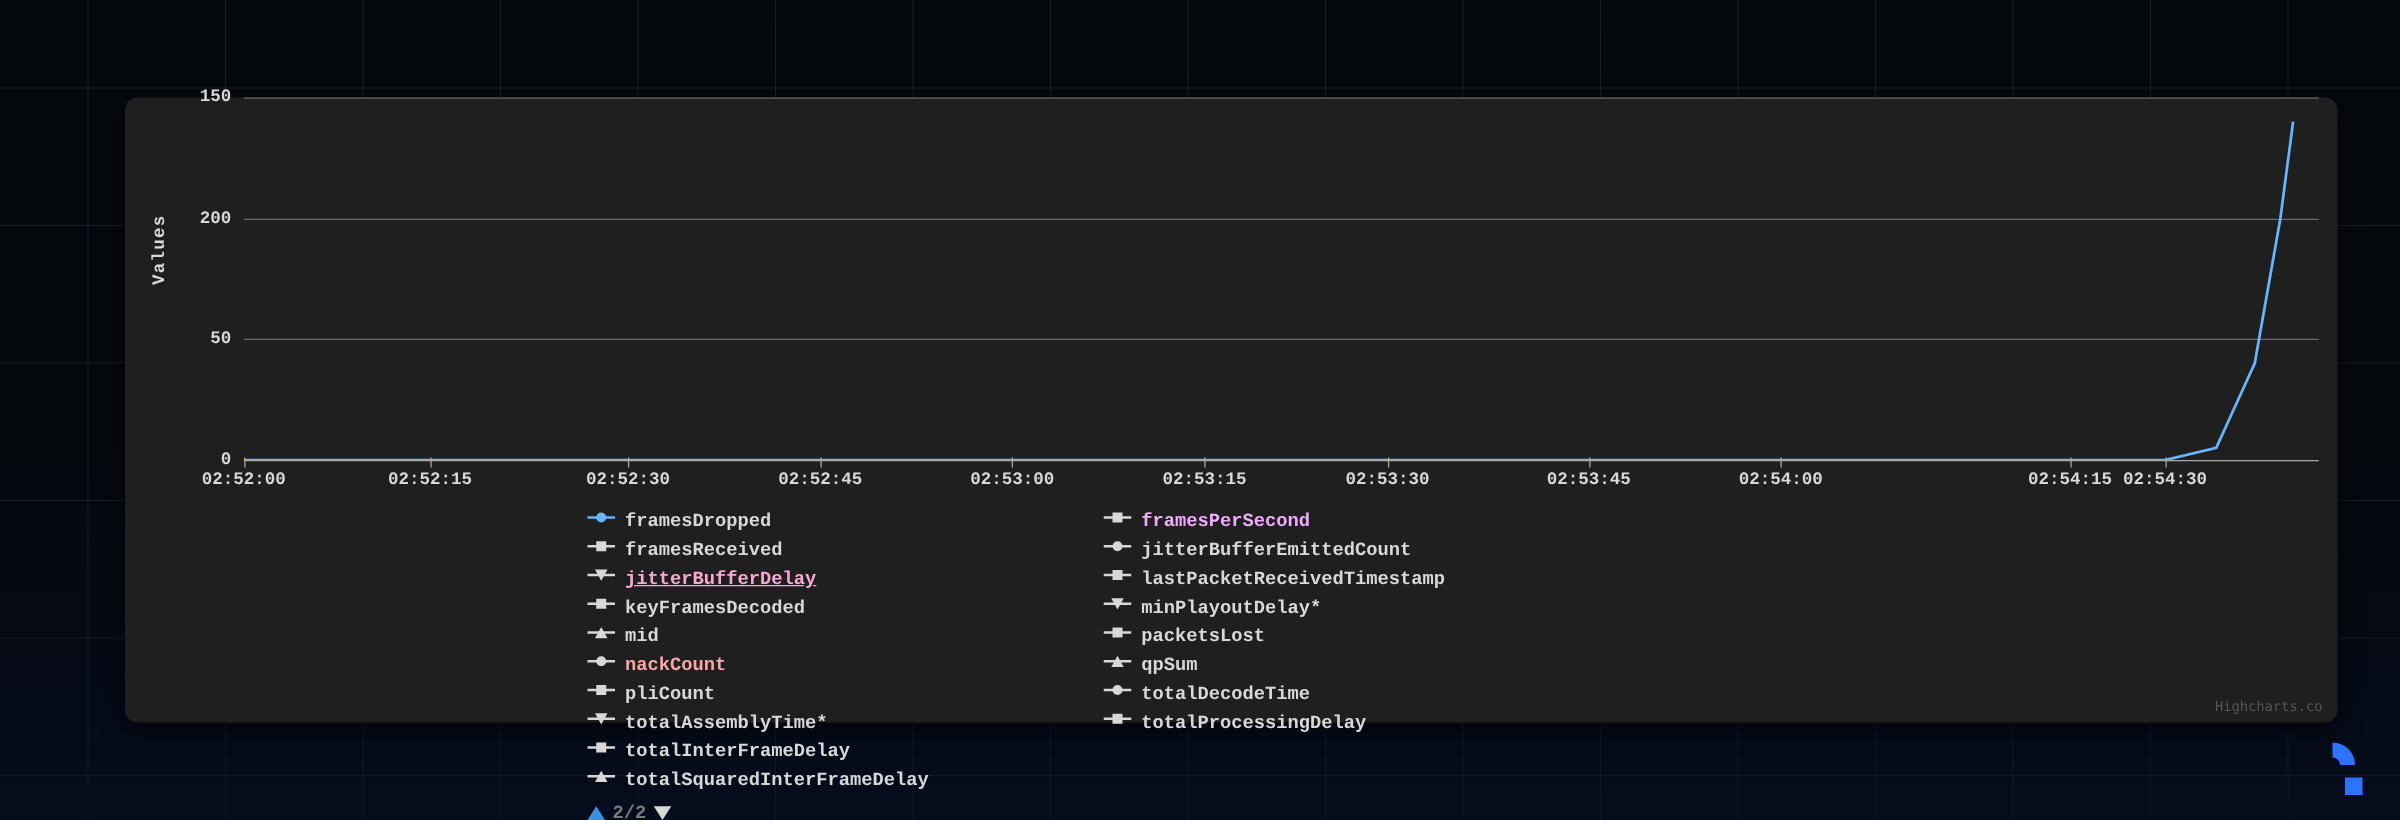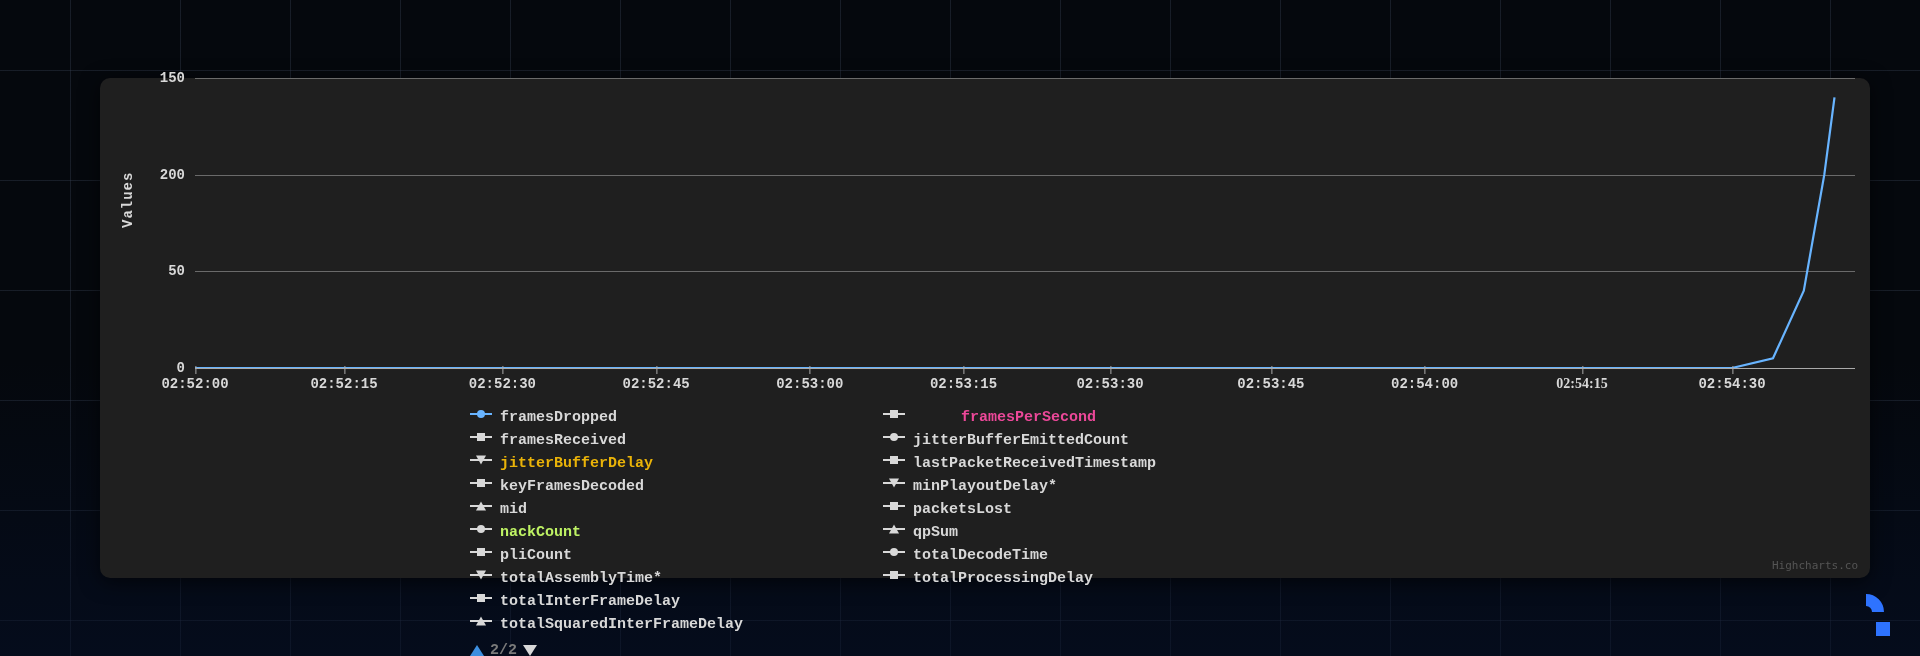--- a/index.html
+++ b/index.html
@@ -258,21 +258,21 @@
   <div class="x-ticks" id="x-ticks">
       <div class="x-tick" style="left: 0px;"><div class="x-tick-mark"></div><span>02:52:00</span></div>
       <div class="x-tick" style="left: 149px;"><div class="x-tick-mark"></div><span>02:52:15</span></div>
       <div class="x-tick" style="left: 307.407px;"><div class="x-tick-mark"></div><span>02:52:30</span></div>
       <div class="x-tick" style="left: 461.111px;"><div class="x-tick-mark"></div><span>02:52:45</span></div>
       <div class="x-tick" style="left: 614.815px;"><div class="x-tick-mark"></div><span>02:53:00</span></div>
       <div class="x-tick" style="left: 768.519px;"><div class="x-tick-mark"></div><span>02:53:15</span></div>
       <div class="x-tick" style="left: 915px;"><div class="x-tick-mark"></div><span>02:53:30</span></div>
       <div class="x-tick" style="left: 1075.93px;"><div class="x-tick-mark"></div><span>02:53:45</span></div>
       <div class="x-tick" style="left: 1229.63px;"><div class="x-tick-mark"></div><span>02:54:00</span></div>
-      <div class="x-tick" style="left: 1387px; font-family: Liberation Serif, serif;"><div class="x-tick-mark"></div><span>02:54:15</span></div>
+      <div class="x-tick" style="left: 1461px;"><div class="x-tick-mark"></div><span>02:54:15</span></div>
       <div class="x-tick" style="left: 1537.04px;"><div class="x-tick-mark"></div><span>02:54:30</span></div>
     </div>
 
   <div class="legend">
     <div class="legend-cols" id="legend-cols">
         <div class="legend-col">
           <div class="legend-item">
             <span class="legend-marker" style="color: rgb(104, 180, 255);">
               <span class="sym sym-circle"></span>
             </span>
@@ -281,39 +281,39 @@
           <div class="legend-item">
             <span class="legend-marker" style="color: rgb(216, 216, 216);">
               <span class="sym sym-square"></span>
             </span>
             <span style="color: rgb(216, 216, 216);">framesReceived</span>
           </div>
           <div class="legend-item">
             <span class="legend-marker" style="color: rgb(216, 216, 216);">
               <span class="sym sym-tri-down"></span>
             </span>
-            <span style="color: #eab308;">jitterBufferDelay</span>
+            <span style="color: #f9a8d4; text-decoration: underline;">jitterBufferDelay</span>
           </div>
           <div class="legend-item">
             <span class="legend-marker" style="color: rgb(216, 216, 216);">
               <span class="sym sym-diamond"></span>
             </span>
             <span style="color: rgb(216, 216, 216);">keyFramesDecoded</span>
           </div>
           <div class="legend-item">
             <span class="legend-marker" style="color: rgb(216, 216, 216);">
               <span class="sym sym-tri-up"></span>
             </span>
             <span style="color: rgb(216, 216, 216);">mid</span>
           </div>
           <div class="legend-item">
             <span class="legend-marker" style="color: rgb(216, 216, 216);">
               <span class="sym sym-circle"></span>
             </span>
-            <span style="color: #bef264;">nackCount</span>
+            <span style="color: #fca5a5;">nackCount</span>
           </div>
           <div class="legend-item">
             <span class="legend-marker" style="color: rgb(216, 216, 216);">
               <span class="sym sym-square"></span>
             </span>
             <span style="color: rgb(216, 216, 216);">pliCount</span>
           </div>
           <div class="legend-item">
             <span class="legend-marker" style="color: rgb(216, 216, 216);">
               <span class="sym sym-tri-down"></span>
@@ -331,21 +331,21 @@
               <span class="sym sym-tri-up"></span>
             </span>
             <span style="color: rgb(216, 216, 216);">totalSquaredInterFrameDelay</span>
           </div>
         </div>
         <div class="legend-col">
           <div class="legend-item">
             <span class="legend-marker" style="color: rgb(216, 216, 216);">
               <span class="sym sym-diamond"></span>
             </span>
-            <span style="color: #ec4899; margin-left: 48px;">framesPerSecond</span>
+            <span style="color: #f0abfc;">framesPerSecond</span>
           </div>
           <div class="legend-item">
             <span class="legend-marker" style="color: rgb(216, 216, 216);">
               <span class="sym sym-circle"></span>
             </span>
             <span style="color: rgb(216, 216, 216);">jitterBufferEmittedCount</span>
           </div>
           <div class="legend-item">
             <span class="legend-marker" style="color: rgb(216, 216, 216);">
               <span class="sym sym-square"></span>

